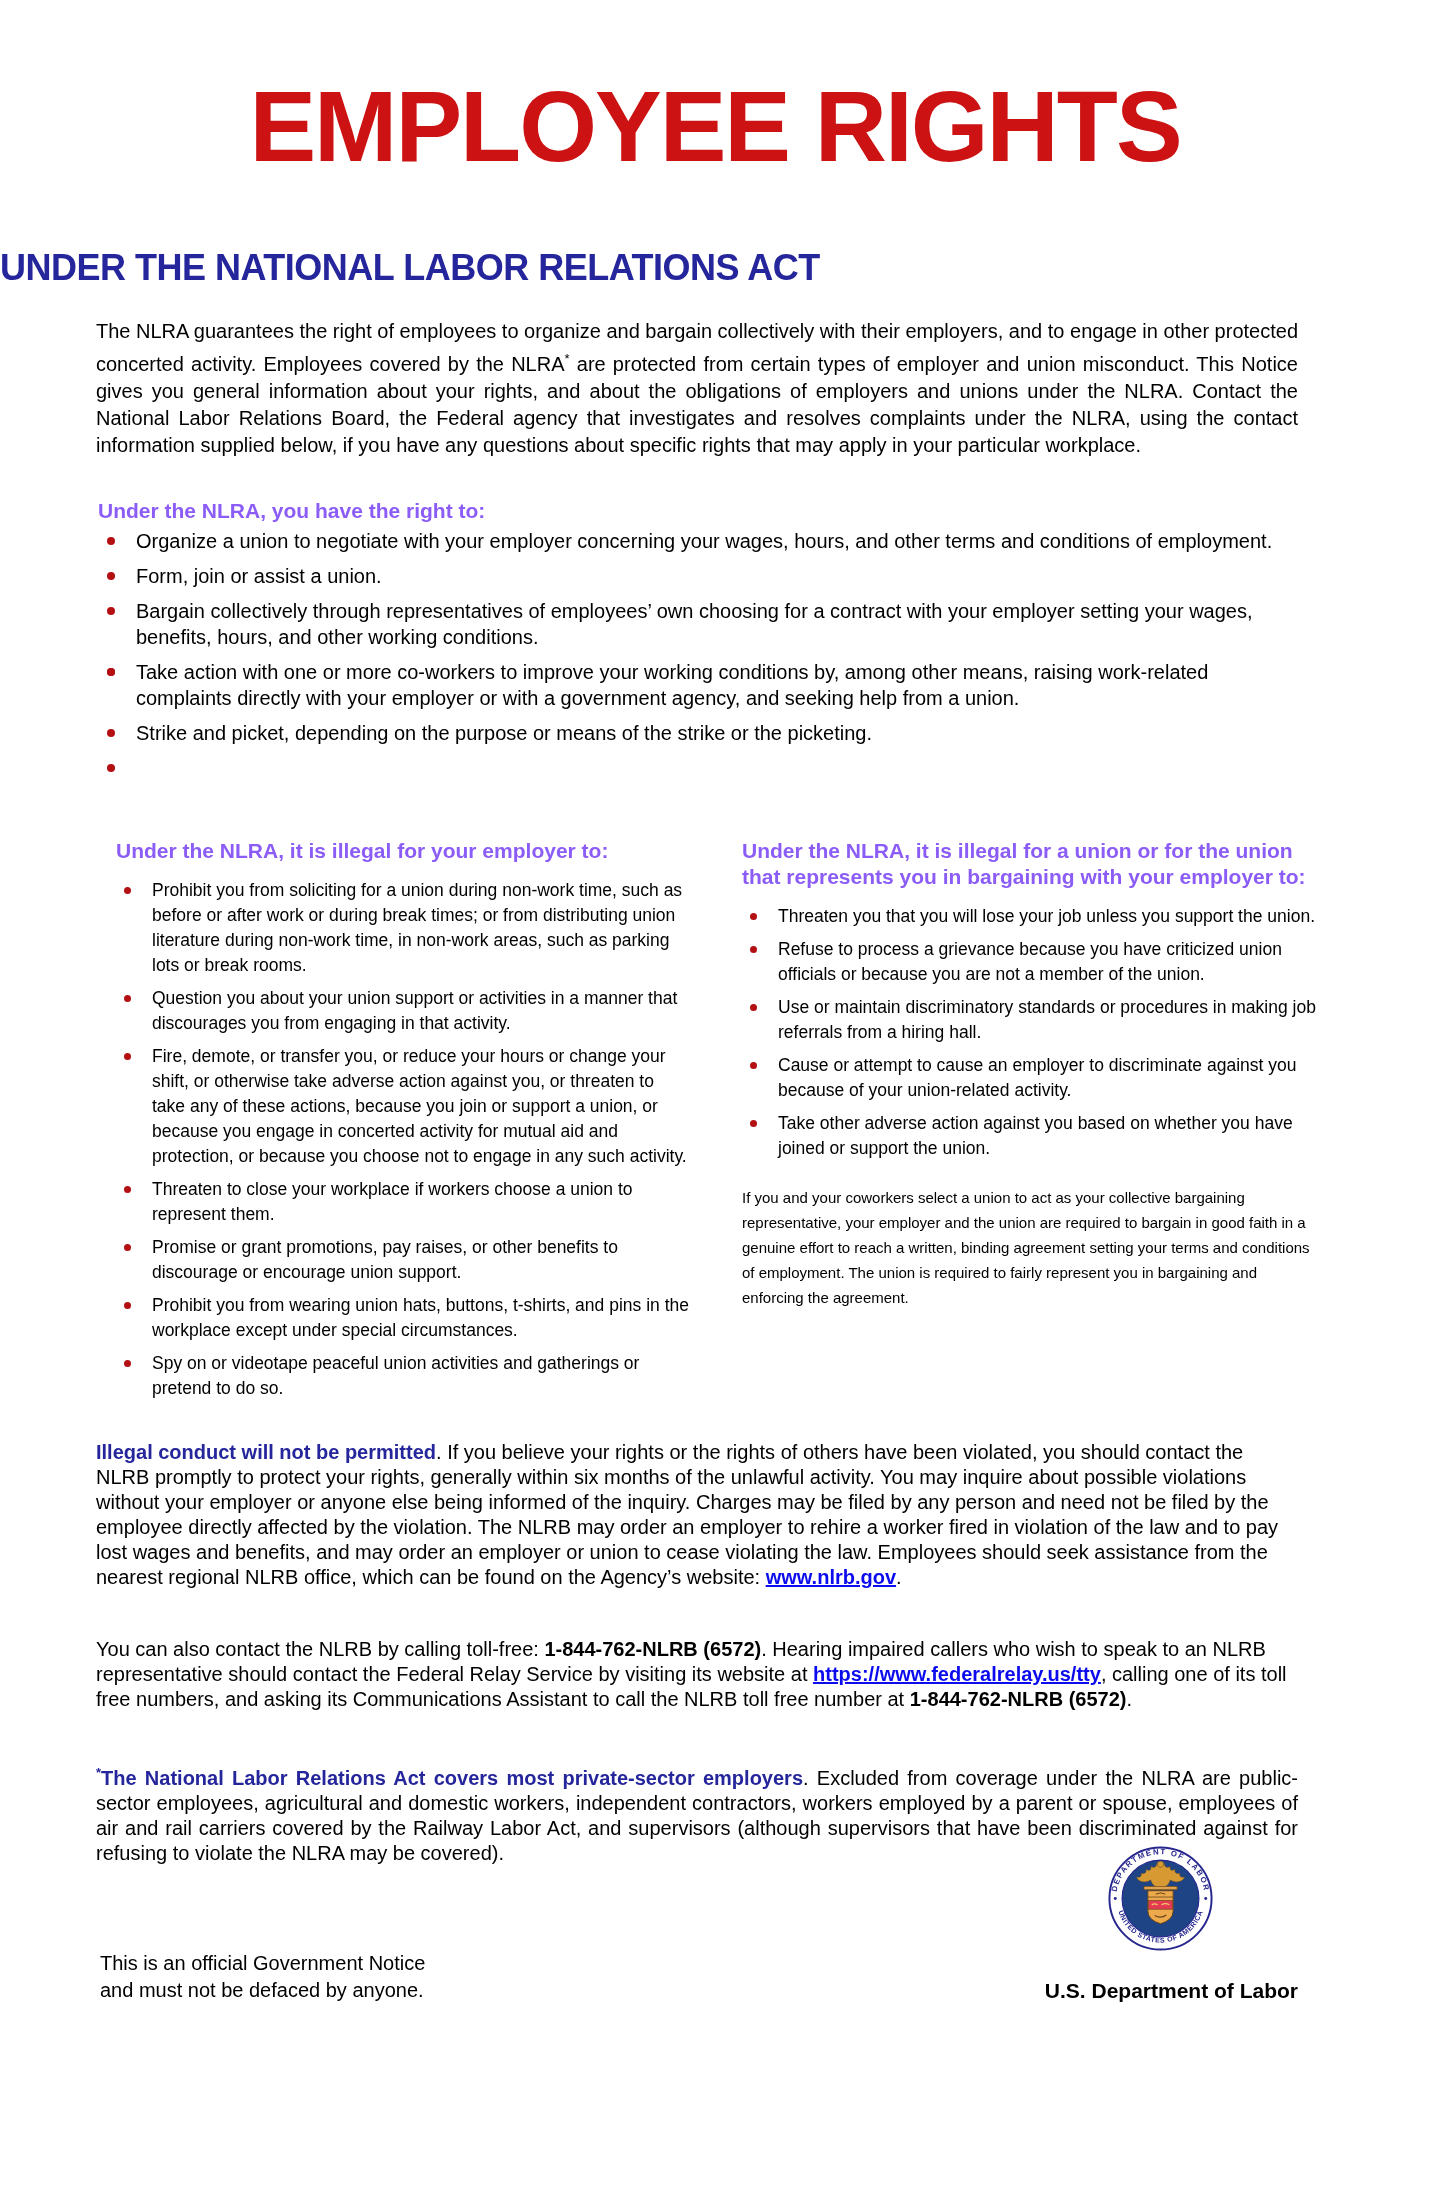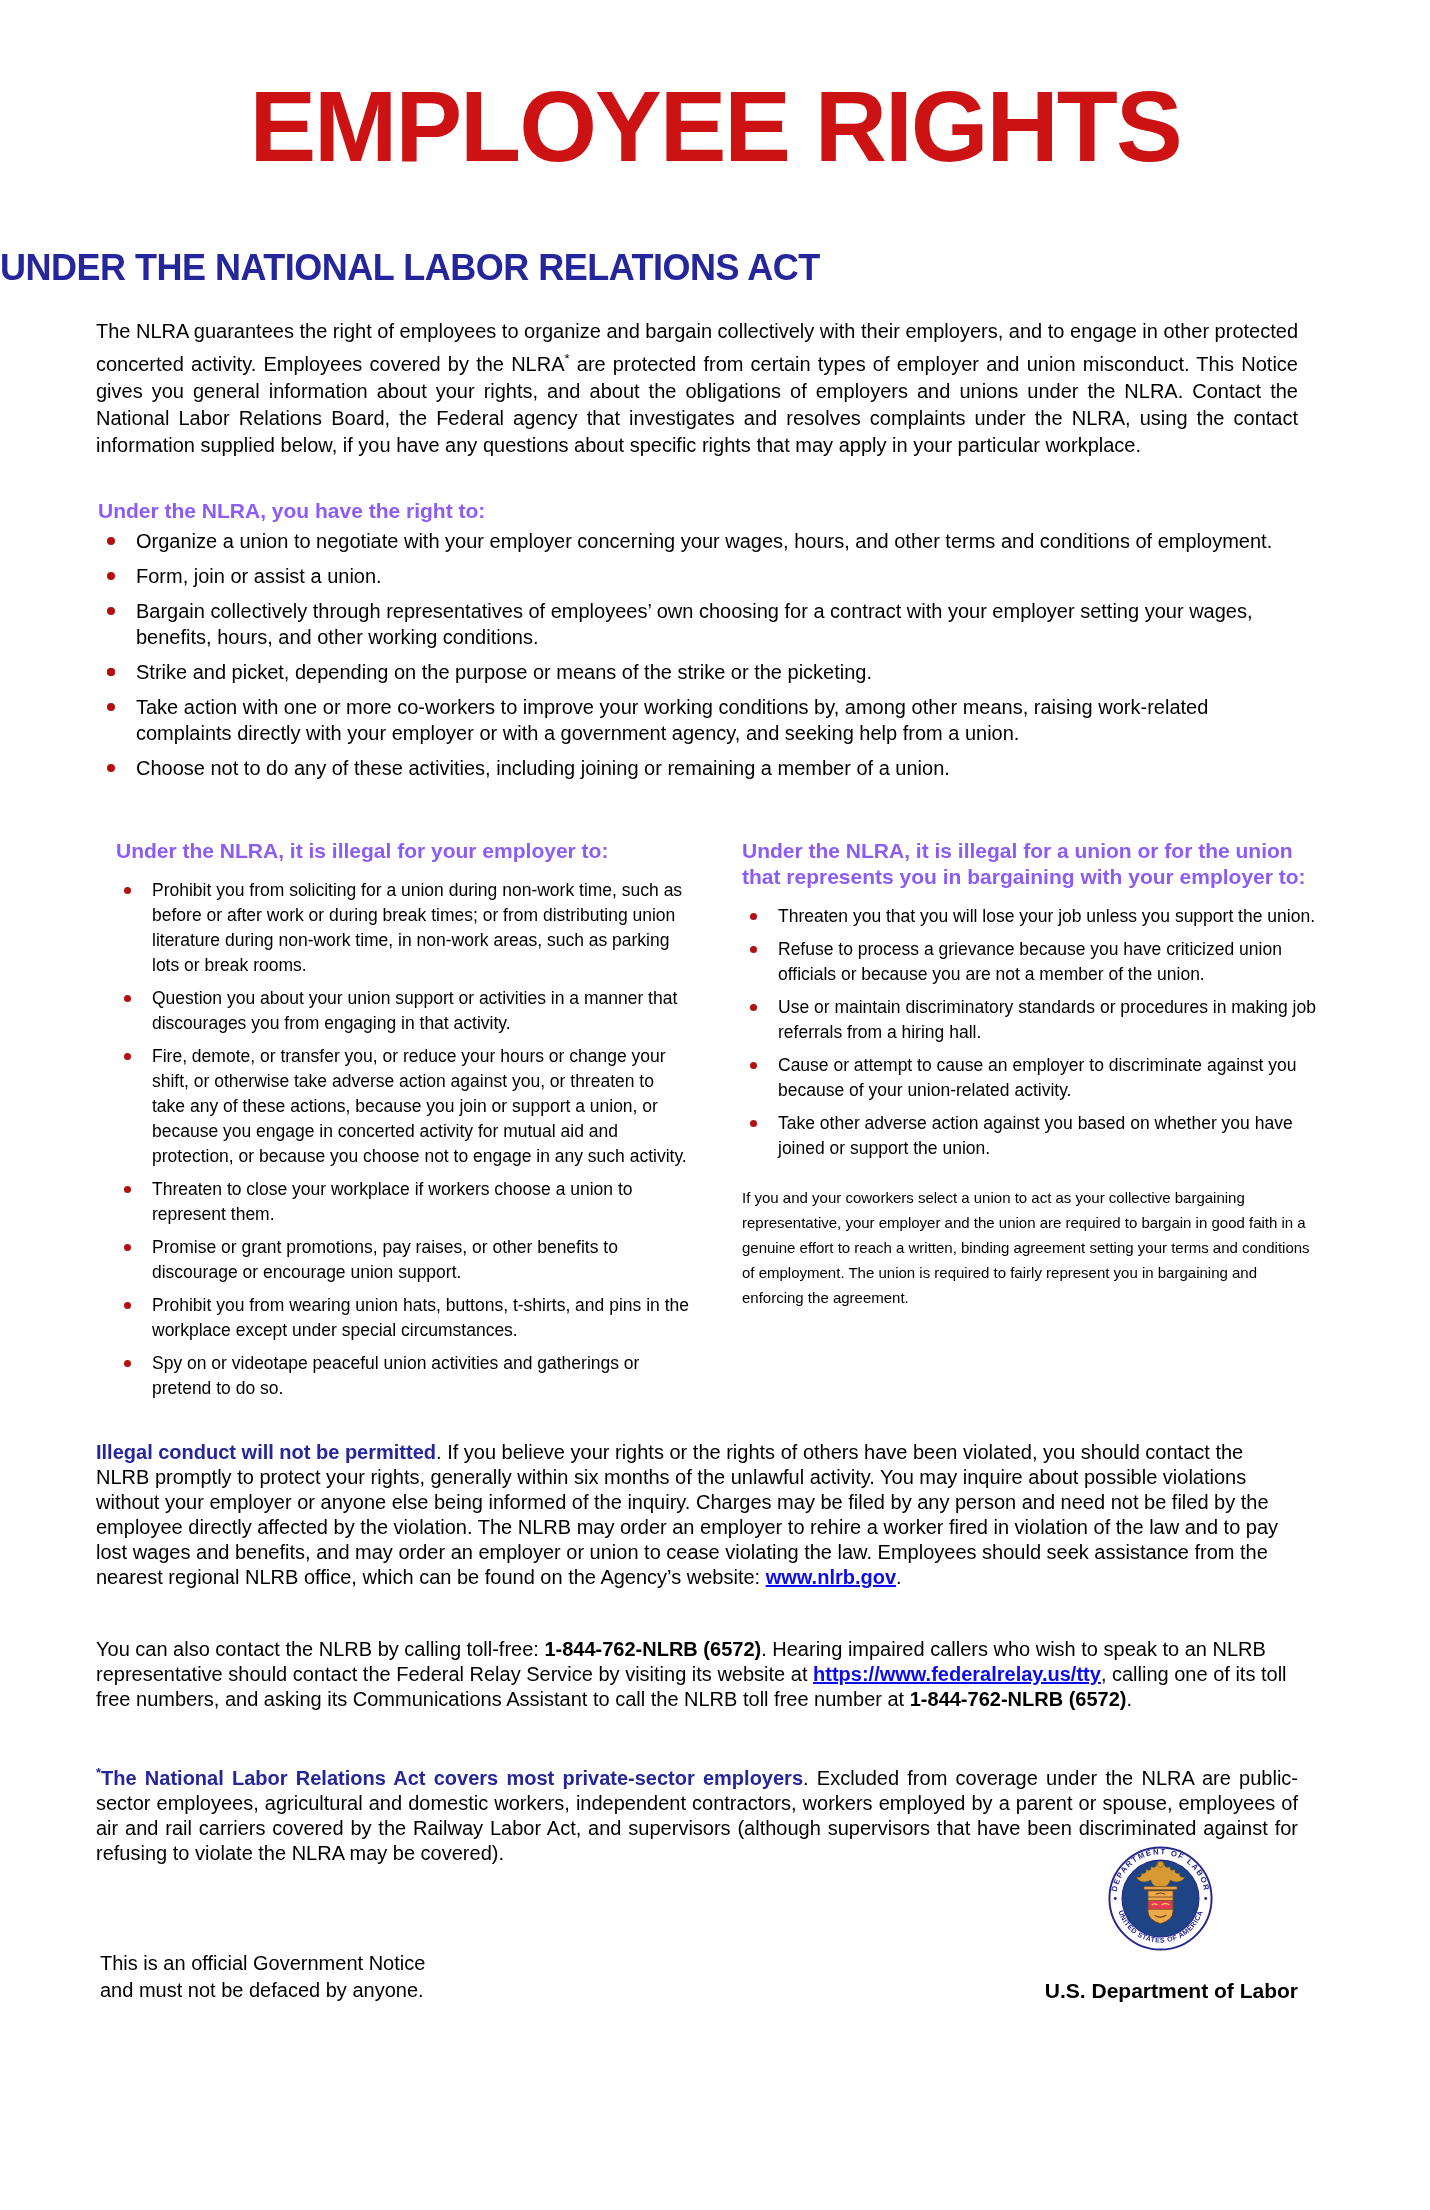--- a/index.html
+++ b/index.html
@@ -105,23 +105,23 @@
 
   <p class="abs intro bodytext" style="line-height:27px; margin:0;"><span>The NLRA guarantees the right of employees to organize and bargain collectively with their employers, and to engage in other protected concerted activity.  Employees covered by the NLRA</span><sup>*</sup><span> are protected from certain types of employer and union misconduct.  This Notice gives you general information about your rights, and about the obligations of employers and unions under the NLRA.  Contact the National Labor Relations Board, the Federal agency that investigates and resolves complaints under the NLRA, using the contact information supplied below, if you have any questions about specific rights that may apply in your particular workplace.</span></p>
 
   <div class="abs rights-heading section-heading">Under the NLRA, you have the right to:</div>
 
   <ul class="abs bullets rights-list">
     <li><span class="dot"></span><span>Organize a union to negotiate with your employer concerning your wages, hours, and other terms and conditions of employment.</span></li>
     <li><span class="dot"></span><span>Form, join or assist a union.</span></li>
     <li><span class="dot"></span><span>Bargain collectively through representatives of employees’ own choosing for a contract with your employer setting your wages, benefits, hours, and other working conditions.</span></li>
     <li><span class="dot"></span></li>
+    <li><span class="dot"></span><span>Take action with one or more co-workers to improve your working conditions by, among other means, raising work-related complaints directly with your employer or with a government agency, and seeking help from a union.</span></li>
     <li><span class="dot"></span><span>Strike and picket, depending on the purpose or means of the strike or the picketing.</span></li>
-    <li><span class="dot"></span><span>Take action with one or more co-workers to improve your working conditions by, among other means, raising work-related complaints directly with your employer or with a government agency, and seeking help from a union.</span></li>
-    <li><span class="dot"></span><span>Choose not to do any of these activities, including joining or remaining a member of a union.</span></li>
+    <li><span class="dot"></span></li>
   </ul>
 
   <div class="abs columns">
 
     <div class="col">
       <div class="section-heading">Under the NLRA, it is illegal for your employer to:</div>
       <ul class="bullets">
         <li><span class="dot"></span><span>Prohibit you from soliciting for a union during non-work time, such as before or after work or during break times; or from distributing union literature during non-work time, in non-work areas, such as parking lots or break rooms.</span></li>
         <li><span class="dot"></span><span>Question you about your union support or activities in a manner that discourages you from engaging in that activity.</span></li>
         <li><span class="dot"></span><span>Fire, demote, or transfer you, or reduce your hours or change your shift, or otherwise take adverse action against you, or threaten to take any of these actions, because you join or support a union, or because you engage in concerted activity for mutual aid and protection, or because you choose not to engage in any such activity.</span></li>

